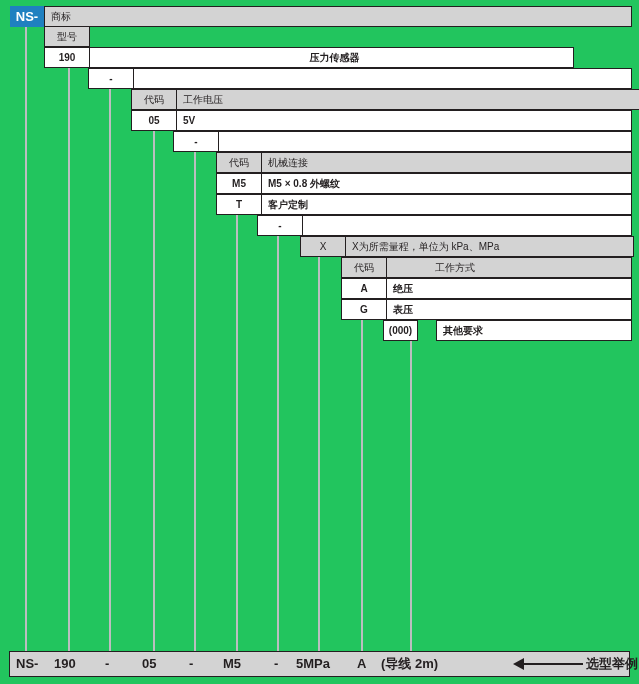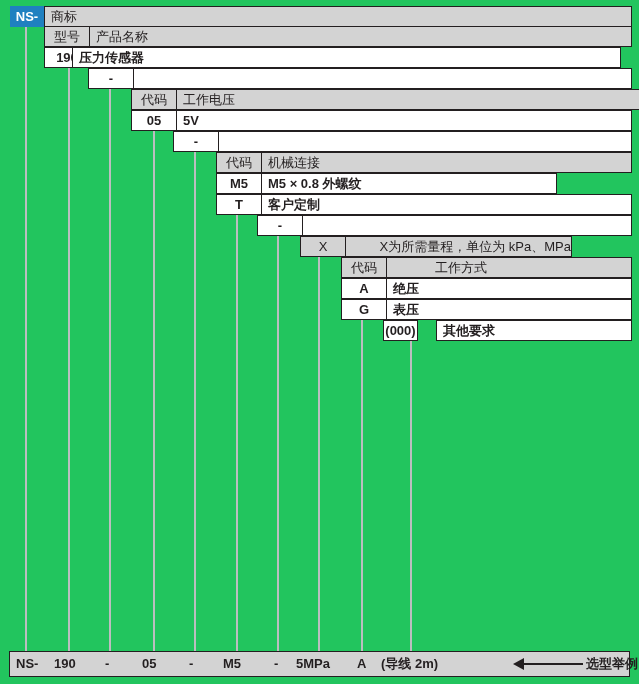--- a/index.html
+++ b/index.html
@@ -18,21 +18,21 @@
     overflow: hidden;
     background: #22c55e;
   }
 
   
   .cell {
     position: absolute;
     box-sizing: border-box;
     border: 1px solid #231f20;
     background: #ffffff;
-    font-size: 13px;
+    font-size: 10px;
     line-height: 19px;
     color: #231f20;
     height: 21px;
     white-space: nowrap;
     overflow: hidden;
   }
   .cell.hdr { background: #d3d3d3; }
   .cell.code {
     text-align: center;
     font-weight: bold;
@@ -117,51 +117,50 @@
   <div class="vline" style="left:236px; top:215px; height:436px;"></div>
   <div class="vline" style="left:277px; top:236px; height:415px;"></div>
   <div class="vline" style="left:318px; top:257px; height:394px;"></div>
   <div class="vline" style="left:361px; top:320px; height:331px;"></div>
   <div class="vline" style="left:410px; top:341px; height:310px;"></div>
 
   <div class="brand" style="left:10px; top:6px; width:34px;">NS-</div>
   <div class="cell hdr desc" style="left:44px; top:6px; width:588px;">商标</div>
 
   <div class="cell hdr code" style="left:44px; top:26px; width:46px;">型号</div>
-  <div class="cell hdr desc" style="left:89px; top:26px; width:543px;">产品名称</div>
 
   <div class="cell code" style="left:44px; top:47px; width:46px;">190</div>
-  <div class="cell desc" style="left:72px; top:47px; width:549px;">压力传感器</div>
+  <div class="cell desc" style="left:89px; top:47px; width:485px;text-align:center;">压力传感器</div>
 
   <div class="cell dash" style="left:88px; top:68px; width:46px;">-</div>
   <div class="cell" style="left:133px; top:68px; width:499px;"></div>
 
   <div class="cell hdr code" style="left:131px; top:89px; width:46px;">代码</div>
   <div class="cell hdr desc" style="left:176px; top:89px; width:520px;">工作电压</div>
 
   <div class="cell code" style="left:131px; top:110px; width:46px;">05</div>
   <div class="cell desc" style="left:176px; top:110px; width:456px;">5V</div>
 
   <div class="cell dash" style="left:173px; top:131px; width:46px;">-</div>
   <div class="cell" style="left:218px; top:131px; width:414px;"></div>
 
   <div class="cell hdr code" style="left:216px; top:152px; width:46px;">代码</div>
   <div class="cell hdr desc" style="left:261px; top:152px; width:371px;">机械连接</div>
 
   <div class="cell code" style="left:216px; top:173px; width:46px;">M5</div>
-  <div class="cell desc" style="left:261px; top:173px; width:296px;">M5 × 0.8 外螺纹</div>
+  <div class="cell desc" style="left:261px; top:173px; width:371px;">M5 × 0.8 外螺纹</div>
 
   <div class="cell code" style="left:216px; top:194px; width:46px;">T</div>
   <div class="cell desc" style="left:261px; top:194px; width:371px;">客户定制</div>
 
   <div class="cell dash" style="left:257px; top:215px; width:46px;">-</div>
   <div class="cell" style="left:302px; top:215px; width:330px;"></div>
 
   <div class="cell hdr code" style="left:300px; top:236px; width:46px;">X</div>
-  <div class="cell hdr desc" style="left:345px; top:236px; width:227px;text-align:right;">X为所需量程，单位为 kPa、MPa</div>
+  <div class="cell hdr desc" style="left:345px; top:236px; width:289px;">X为所需量程，单位为 kPa、MPa</div>
 
   <div class="cell hdr code" style="left:341px; top:257px; width:46px;">代码</div>
   <div class="cell hdr desc" style="left:386px; top:257px; width:246px;padding-left:48px;">工作方式</div>
 
   <div class="cell code" style="left:341px; top:278px; width:46px;">A</div>
   <div class="cell desc" style="left:386px; top:278px; width:246px;">绝压</div>
 
   <div class="cell code" style="left:341px; top:299px; width:46px;">G</div>
   <div class="cell desc" style="left:386px; top:299px; width:246px;">表压</div>
 

